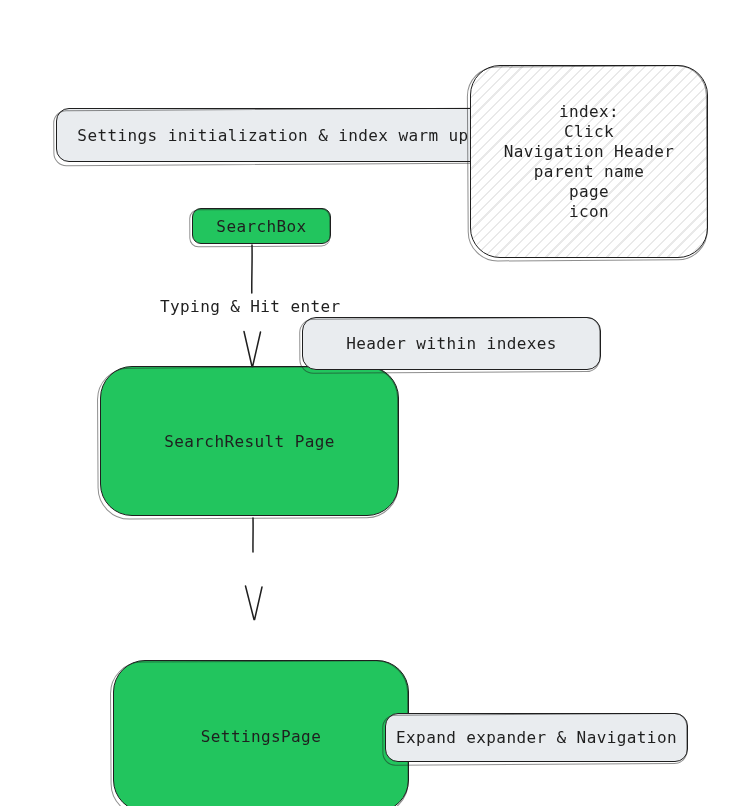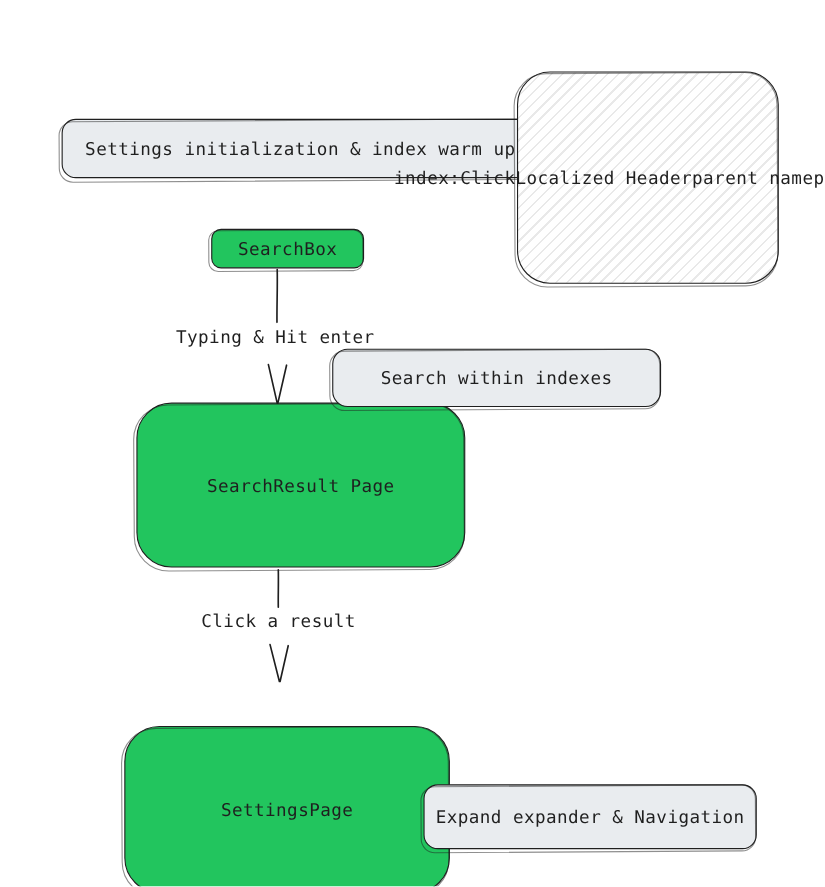--- a/index.html
+++ b/index.html
@@ -21,66 +21,65 @@
   .yellow{background:#22c55e;}
   .gray{background:#e9ecef;}
   .hatch{
     background-color:#ffffff;
     background-image:repeating-linear-gradient(135deg,
       rgba(0,0,0,.085) 0px, rgba(0,0,0,.085) 1.6px,
       rgba(0,0,0,0) 1.6px, rgba(0,0,0,0) 7.2px);
   }
   #warmup      {left:56px; top:108px;width:434px;height:54px; border-radius:13px;z-index:1;}
   #indexnote   {left:470px;top:65px; width:238px;height:193px;border-radius:30px;z-index:2;
-                flex-direction:row;line-height:20px;}
+                flex-direction:column;line-height:20px;}
   #searchbox   {left:192px;top:208px;width:139px;height:36px; border-radius:9px; z-index:1;}
   #searchwithin{left:302px;top:317px;width:299px;height:53px; border-radius:14px;z-index:3;}
-  #searchresult{left:100px;top:366px;width:299px;height:150px;border-radius:32px;z-index:2;margin-left:24px;}
+  #searchresult{left:100px;top:366px;width:299px;height:150px;border-radius:32px;z-index:2;}
   #settingspage{left:113px;top:621px;width:296px;height:152px;border-radius:32px;z-index:1;margin-top:39px;}
-  #expand      {left:385px;top:713px;width:303px;height:59px; border-radius:13px;z-index:2;}
+  #expand      {left:385px;top:713px;width:303px;height:49px; border-radius:13px;z-index:2;}
   .arrow-label{
     position:absolute;z-index:5;font-size:16px;letter-spacing:.4px;white-space:nowrap;
   }
   #label1{left:160px;top:297px;}
   #label2{left:183px;top:555px;}
   svg.arrows{position:absolute;left:0;top:0;z-index:4;pointer-events:none;}
 </style>
 </head>
 <body>
 
 <div class="canvas">
 
   <div class="node gray" id="warmup">
     <span>Settings initialization &amp; index warm up</span>
   </div>
 
   <div class="node hatch" id="indexnote">
     <span>index:</span>
     <span>Click</span>
-    <span>Localized Header</span>
+    <span>Navigation Header</span>
     <span>parent name</span>
     <span>page</span>
     <span>icon</span>
   </div>
 
   <div class="node yellow" id="searchbox">
     <span>SearchBox</span>
   </div>
 
   <div class="arrow-label" id="label1">Typing &amp; Hit enter</div>
 
   <div class="node gray" id="searchwithin">
-    <span>Search within indexes</span>
+    <span>Header within indexes</span>
   </div>
 
   <div class="node yellow" id="searchresult">
     <span>SearchResult Page</span>
   </div>
 
-  <div class="arrow-label" id="label2">Click a result</div>
 
   <div class="node yellow" id="settingspage">
     <span>SettingsPage</span>
   </div>
 
   <div class="node gray" id="expand">
     <span>Expand expander &amp; Navigation</span>
   </div>
 
   <svg class="arrows" width="750" height="806" viewBox="0 0 750 806">

